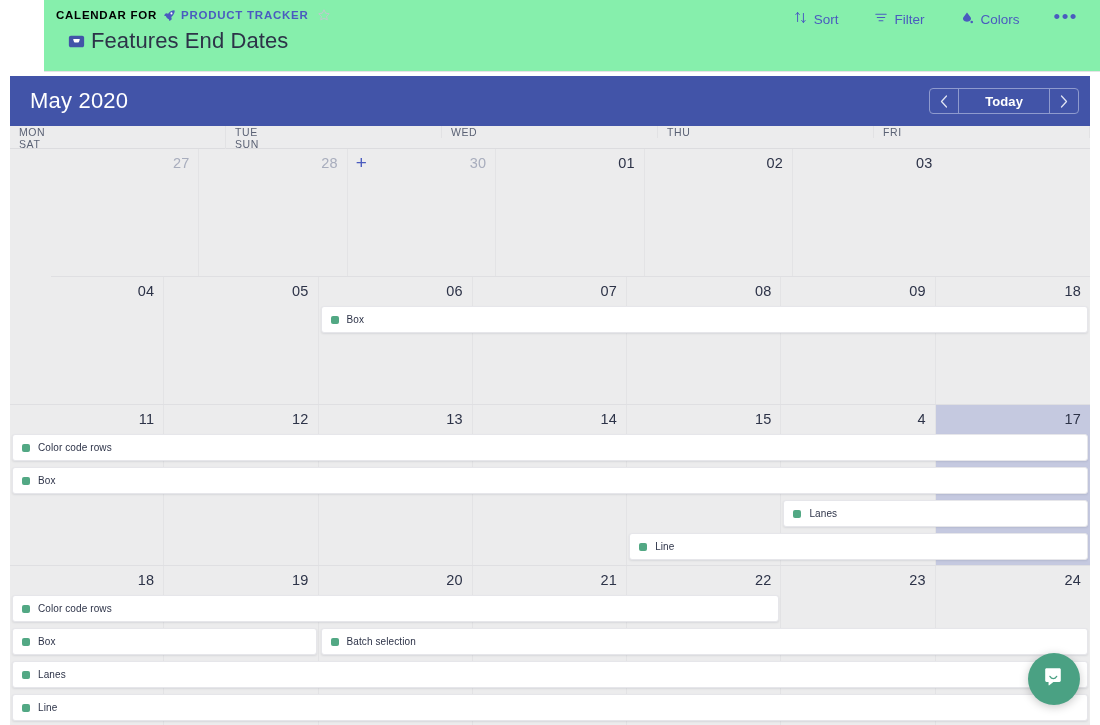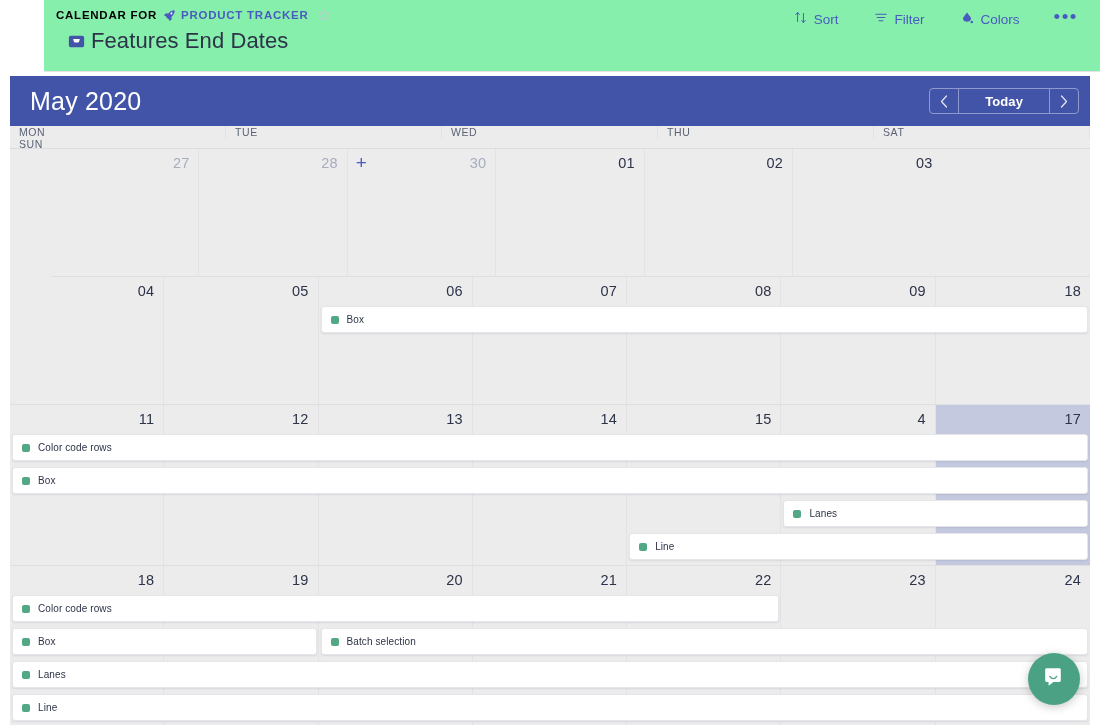--- a/index.html
+++ b/index.html
@@ -104,21 +104,21 @@
   .cal-header {
     height: 50px;
     background: #4254a8;
     display: flex;
     align-items: center;
     padding: 0 12px 0 20px;
     position: relative;
   }
   .cal-month {
     color: #ffffff;
-    font-size: 25px;
+    font-size: 22px;
     font-weight: 400;
     letter-spacing: 0.2px;
   }
   .nav-group {
     position: absolute;
     right: 11px;
     top: 50%;
     transform: translateY(-50%);
     display: flex;
     align-items: stretch;
@@ -359,20 +359,21 @@
           </svg>
       </button>
     </div>
   </div>
 
   <div class="dow-row" id="dow-row">
       <div class="dow-cell">MON</div>
       <div class="dow-cell">TUE</div>
       <div class="dow-cell">WED</div>
       <div class="dow-cell">THU</div>
+      <div class="dow-cell">FRI</div>
       <div class="dow-cell">SAT</div>
       <div class="dow-cell">SUN</div>
     </div>
 
   <div class="weeks" id="weeks">
       <div class="week" style="height: 128px; margin-left: 41px;">
         <div class="week-cols">
           <div class="daycell">
             <span class="daynum muted">27</span>
           </div>

